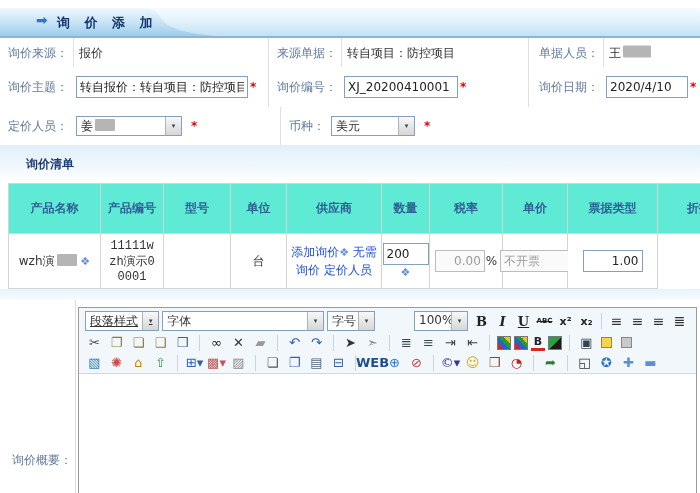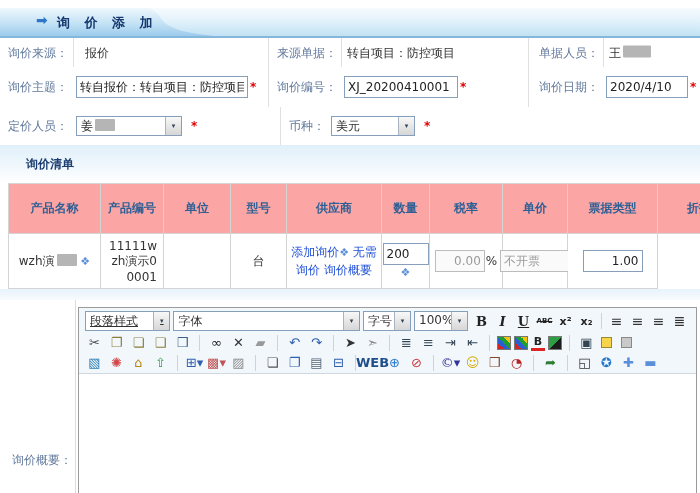--- a/index.html
+++ b/index.html
@@ -33,23 +33,23 @@
   
   .band{position:absolute;left:0;top:145px;width:700px;height:38px;
         background:linear-gradient(180deg,#e0effa 0%,#edf6fc 45%,#ffffff 100%);}
   .band-title{position:absolute;left:26px;top:11px;font-weight:bold;color:#1c3d70;}
   
   .tbl{position:absolute;left:8px;top:183px;width:732px;display:grid;
        grid-template-columns:92px 63px 67px 56px 95px 48px 73px 65px 90px 83px;
        border-top:1px solid #d4d4d4;border-left:1px solid #d4d4d4;}
   .th,.td{border-right:1px solid #d4d4d4;border-bottom:1px solid #d4d4d4;
           display:flex;align-items:center;justify-content:center;box-sizing:border-box;}
-  .th{height:50px;color:#2e6095;font-weight:bold;background:#fca5a5;}
+  .th{height:50px;color:#2e6095;font-weight:bold;background:#5eead4;}
   .td{height:55px;background:#fff;flex-direction:column;padding:0 3px;text-align:center;}
-  .td.code{word-break:break-all;align-items:flex-start;text-align:right;justify-content:center;padding:0 6px;}
+  .td.code{word-break:break-all;align-items:flex-start;text-align:center;justify-content:center;padding:0 6px;font-family:Liberation Mono, monospace;}
   .lnk{color:#1d4ed8;cursor:pointer;}
   .dmd{color:#5b8fd9;font-size:11px;cursor:pointer;}
   .sup-cell{line-height:1.5;color:#2e6da0;}
   
   .sep-band{position:absolute;left:0;top:289px;width:700px;height:11px;
             background:linear-gradient(180deg,#e7f3fb 0%,#f7fbfe 100%);}
   
   .sum-lbl{position:absolute;left:8px;top:452px;width:64px;text-align:right;color:#61789c;}
   .col-line{position:absolute;left:75px;top:300px;width:1px;height:193px;background:#dcdcdc;}
   .editor{position:absolute;left:78px;top:307px;width:619px;height:200px;border:1px solid #9b9b9b;
@@ -94,21 +94,21 @@
       </defs>
       <path d="M0 0 H148 C162 4 158 14 174 20 C183 24 196 26 215 28 H0 Z" fill="url(#sw)"></path>
     </svg>
     <span class="hdr-arrow">➡</span>
     <span class="hdr-title">询 价 添 加</span>
   </div>
 
   <div class="frow" style="top:38px;height:29px;">
     <span class="lbl vc" style="left:0;width:68px;">询价来源：</span>
     <i class="vln" style="left:73px;"></i>
-    <span class="val vc" style="left:85px;">报价</span>
+    <span class="val vc" style="left:79px;">报价</span>
     <i class="vln" style="left:268px;"></i>
     <span class="lbl vc" style="left:271px;width:66px;">来源单据：</span>
     <i class="vln" style="left:341px;"></i>
     <span class="val vc" style="left:347px;">转自项目：防控项目</span>
     <i class="vln" style="left:528px;"></i>
     <span class="lbl vc" style="left:531px;width:68px;">单据人员：</span>
     <i class="vln" style="left:603px;"></i>
     <span class="val vc" style="left:609px;"><span>王</span><span class="redact"></span></span>
   </div>
 
@@ -142,22 +142,22 @@
     <span class="req vc" style="left:424px;">*</span>
   </div>
 
   <div class="band">
     <span class="band-title">询价清单</span>
   </div>
 
   <div class="tbl">
     <div class="th">产品名称</div>
     <div class="th">产品编号</div>
+    <div class="th">型号</div>
     <div class="th">单位</div>
-    <div class="th">型号</div>
     <div class="th">供应商</div>
     <div class="th">数量</div>
     <div class="th">税率</div>
     <div class="th">单价</div>
     <div class="th">票据类型</div>
     <div class="th">折扣</div>
 
     <div class="td">
       <span><span>wzh演</span><span class="redact sm"></span> <span class="dmd">❖</span></span>
     </div>
@@ -167,21 +167,21 @@
     <div class="td">
         <span></span>
       </div>
     <div class="td">
         <span>台</span>
       </div>
     <div class="td">
       <span class="sup-cell">
         <span class="lnk">添加询价</span><span class="dmd">❖</span>
         <span class="lnk">无需询价</span>
-        <span class="lnk">询价概要</span>
+        <span class="lnk">定价人员</span>
       </span>
     </div>
     <div class="td">
       <span class="qty-wrap">
         <input class="inp" style="width: 38px;" value="200">
         <span class="dmd">❖</span>
       </span>
     </div>
     <div class="td">
       <span class="tax-wrap">
@@ -209,21 +209,21 @@
         <span class="sel-btn">▾</span>
       </span>
       <span class="sel" style="width:188px;">
         <span class="sel-text">字体</span>
         <span class="sel-btn">▾</span>
       </span>
       <span class="sel" style="width:48px;">
         <span class="sel-text">字号</span>
         <span class="sel-btn">▾</span>
       </span>
-      <span class="sel" style="width:54px;">
+      <span class="sel" style="width:54px;margin-left:36px;">
         <span class="sel-text">100%</span>
         <span class="sel-btn">▾</span>
       </span>
       <span style="display:flex;align-items:center;">
           <span class="tb1 tb-b">B</span>
           <span class="tb1 tb-i">I</span>
           <span class="tb1 tb-u">U</span>
           <span class="tb1 tb-abc">ABC</span>
           <span class="tb1 tb-sup">x²</span>
           <span class="tb1 tb-sub">x₂</span>

